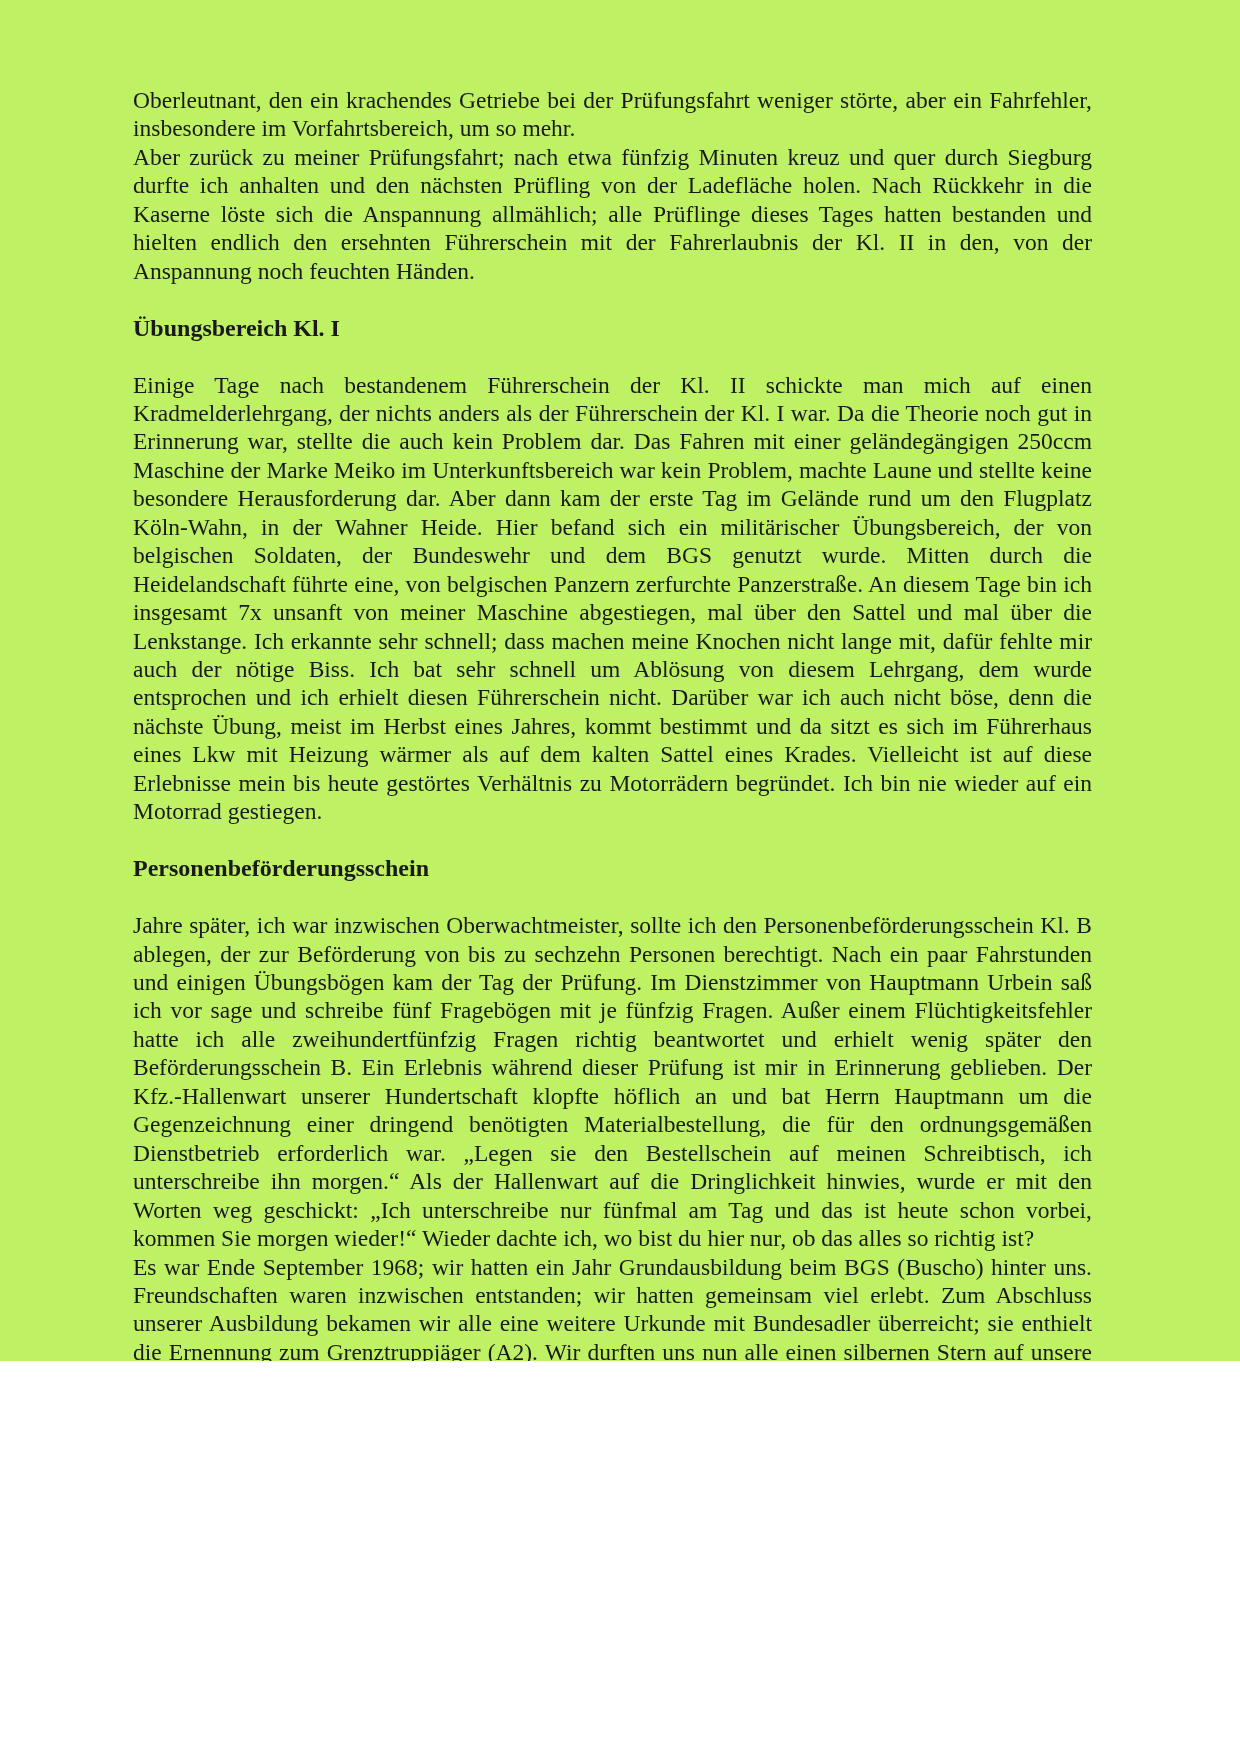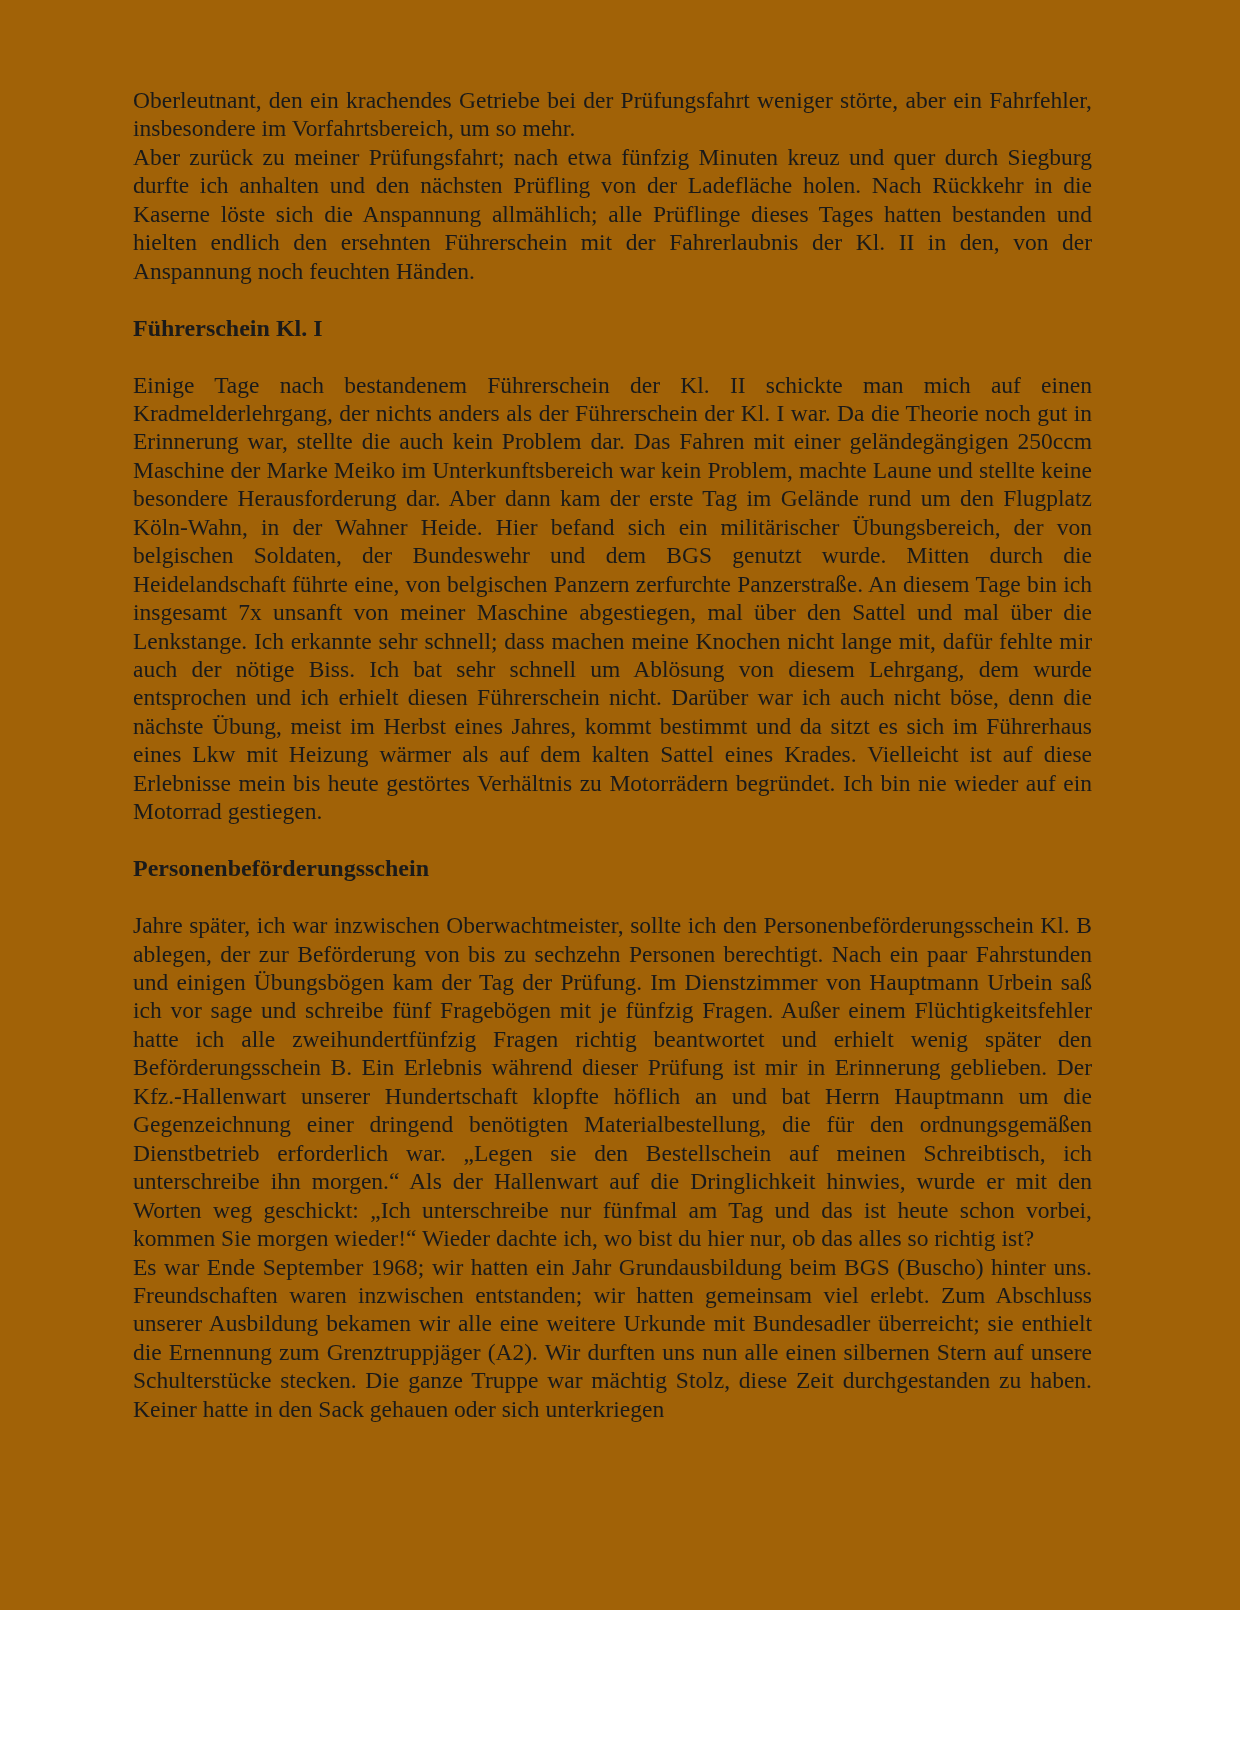--- a/index.html
+++ b/index.html
@@ -3,22 +3,22 @@
 <meta charset="utf-8">
 <style>
   html, body {
     margin: 0;
     padding: 0;
     background: #ffffff;
   }
   .page {
     position: relative;
     width: 1240px;
-    height: 1610px;
-    background: #a16207;
+    height: 1361px;
+    background: #bef264;
     overflow: hidden;
     font-family: "Liberation Serif", "DejaVu Serif", serif;
     color: #1a1a1a;
   }
   .doc {
     position: absolute;
     left: 133px;
     top: 86px;
     width: 959px;
     font-size: 23.5px;
@@ -47,20 +47,20 @@
     line-height: 28.45px;
   }
 </style>
 </head>
 <body>
 
 <div class="page">
   <main class="doc">
       <p>Oberleutnant, den ein krachendes Getriebe bei der Prüfungsfahrt weniger störte, aber ein Fahrfehler, insbesondere im Vorfahrtsbereich, um so mehr.</p>
       <p>Aber zurück zu meiner Prüfungsfahrt; nach etwa fünfzig Minuten kreuz und quer durch Siegburg durfte ich anhalten und den nächsten Prüfling von der Ladefläche holen. Nach Rückkehr in die Kaserne löste sich die Anspannung allmählich; alle Prüflinge dieses Tages hatten bestanden und hielten endlich den ersehnten Führerschein mit der Fahrerlaubnis der Kl. II in den, von der Anspannung noch feuchten Händen.</p>
-      <h2>Führerschein Kl. I</h2>
+      <h2>Übungsbereich Kl. I</h2>
       <p>Einige Tage nach bestandenem Führerschein der Kl. II schickte man mich auf einen Kradmelderlehrgang, der nichts anders als der Führerschein der Kl. I war. Da die Theorie noch gut in Erinnerung war, stellte die auch kein Problem dar. Das Fahren mit einer geländegängigen 250ccm Maschine der Marke Meiko im Unterkunftsbereich war kein Problem, machte Laune und stellte keine besondere Herausforderung dar. Aber dann kam der erste Tag im Gelände rund um den Flugplatz Köln-Wahn, in der Wahner Heide. Hier befand sich ein militärischer Übungsbereich, der von belgischen Soldaten, der Bundeswehr und dem BGS genutzt wurde. Mitten durch die Heidelandschaft führte eine, von belgischen Panzern zerfurchte Panzerstraße. An diesem Tage bin ich insgesamt 7x unsanft von meiner Maschine abgestiegen, mal über den Sattel und mal über die Lenkstange. Ich erkannte sehr schnell; dass machen meine Knochen nicht lange mit, dafür fehlte mir auch der nötige Biss. Ich bat sehr schnell um Ablösung von diesem Lehrgang, dem wurde entsprochen und ich erhielt diesen Führerschein nicht. Darüber war ich auch nicht böse, denn die nächste Übung, meist im Herbst eines Jahres, kommt bestimmt und da sitzt es sich im Führerhaus eines Lkw mit Heizung wärmer als auf dem kalten Sattel eines Krades. Vielleicht ist auf diese Erlebnisse mein bis heute gestörtes Verhältnis zu Motorrädern begründet. Ich bin nie wieder auf ein Motorrad gestiegen.</p>
       <h2>Personenbeförderungsschein</h2>
       <p>Jahre später, ich war inzwischen Oberwachtmeister, sollte ich den Personenbeförderungsschein Kl. B ablegen, der zur Beförderung von bis zu sechzehn Personen berechtigt. Nach ein paar Fahrstunden und einigen Übungsbögen kam der Tag der Prüfung. Im Dienstzimmer von Hauptmann Urbein saß ich vor sage und schreibe fünf Fragebögen mit je fünfzig Fragen. Außer einem Flüchtigkeitsfehler hatte ich alle zweihundertfünfzig Fragen richtig beantwortet und erhielt wenig später den Beförderungsschein B. Ein Erlebnis während dieser Prüfung ist mir in Erinnerung geblieben. Der Kfz.-Hallenwart unserer Hundertschaft klopfte höflich an und bat Herrn Hauptmann um die Gegenzeichnung einer dringend benötigten Materialbestellung, die für den ordnungsgemäßen Dienstbetrieb erforderlich war. „Legen sie den Bestellschein auf meinen Schreibtisch, ich unterschreibe ihn morgen.“ Als der Hallenwart auf die Dringlichkeit hinwies, wurde er mit den Worten weg geschickt: „Ich unterschreibe nur fünfmal am Tag und das ist heute schon vorbei, kommen Sie morgen wieder!“ Wieder dachte ich, wo bist du hier nur, ob das alles so richtig ist?</p>
       <p>Es war Ende September 1968; wir hatten ein Jahr Grundausbildung beim BGS (Buscho) hinter uns. Freundschaften waren inzwischen entstanden; wir hatten gemeinsam viel erlebt. Zum Abschluss unserer Ausbildung bekamen wir alle eine weitere Urkunde mit Bundesadler überreicht; sie enthielt die Ernennung zum Grenztruppjäger (A2). Wir durften uns nun alle einen silbernen Stern auf unsere Schulterstücke stecken. Die ganze Truppe war mächtig Stolz, diese Zeit durchgestanden zu haben. Keiner hatte in den Sack gehauen oder sich unterkriegen</p>
     </main>
   <div class="page-number">21</div>
 </div>
 
 </body></html>

